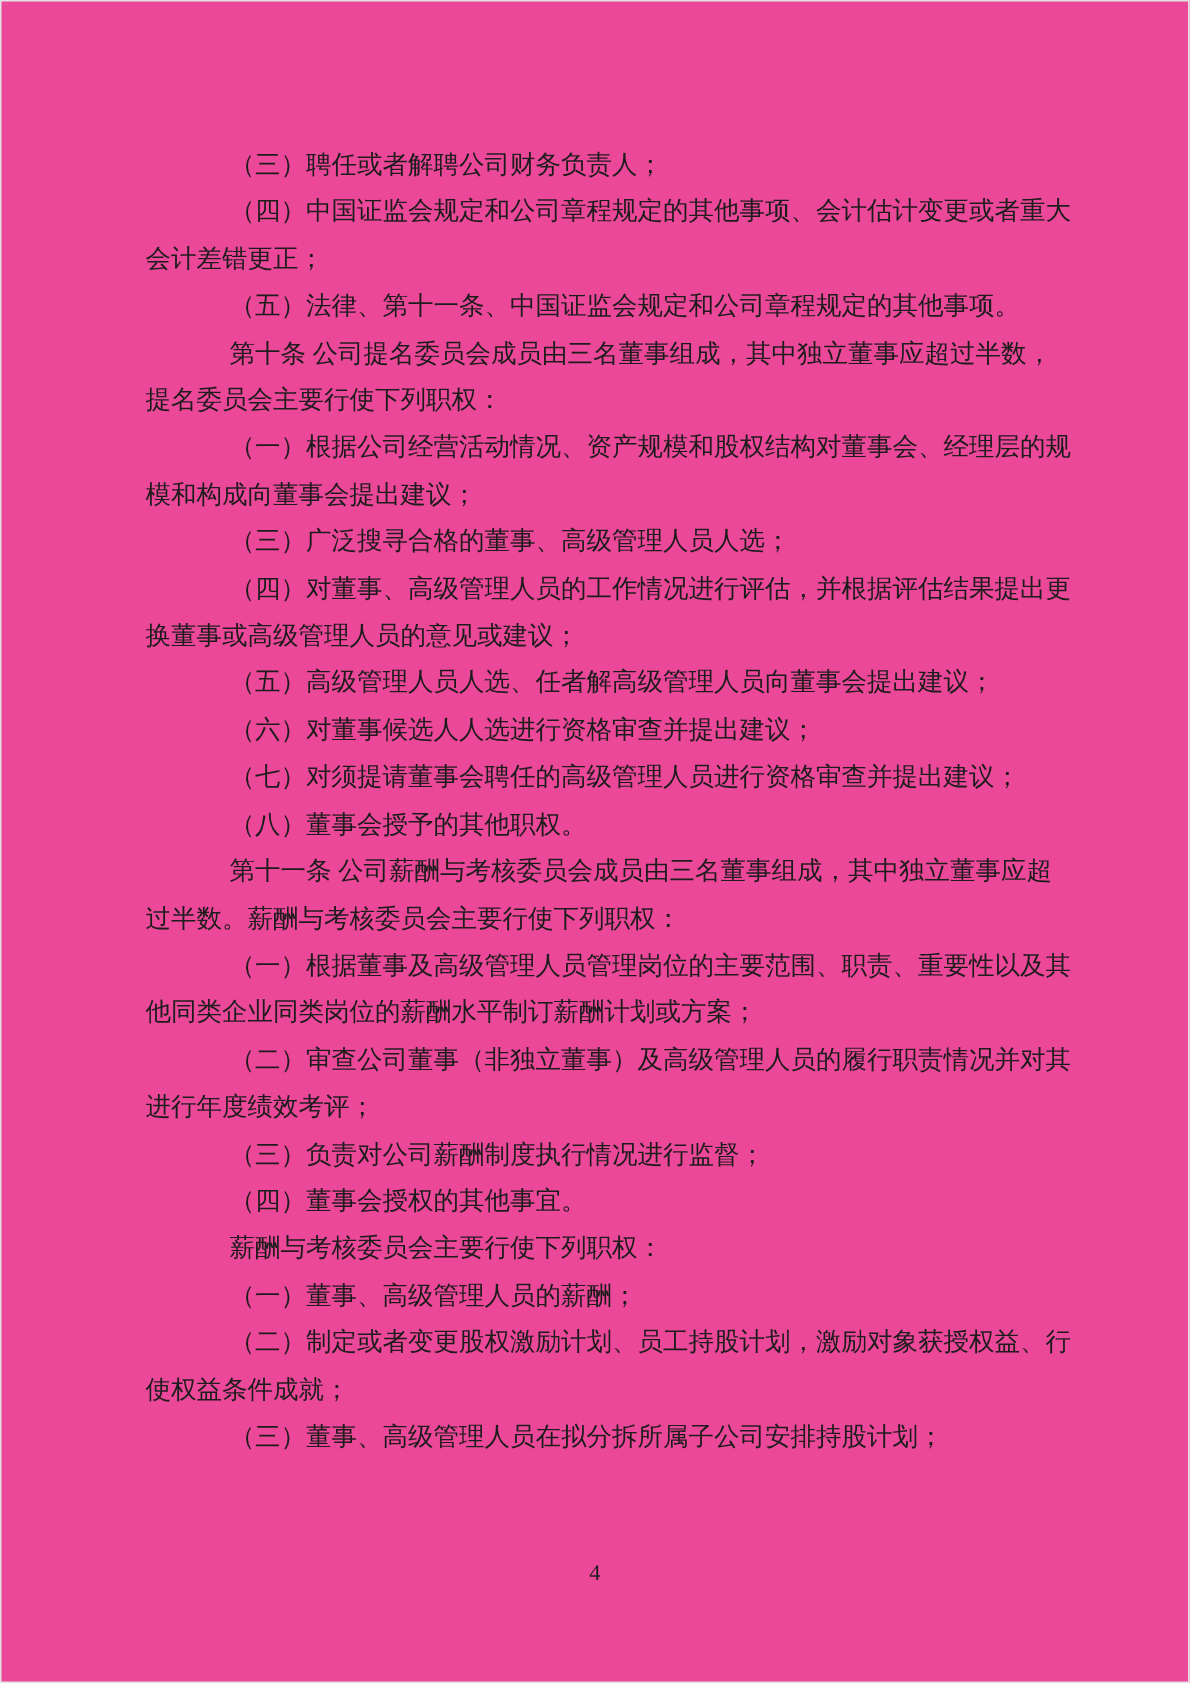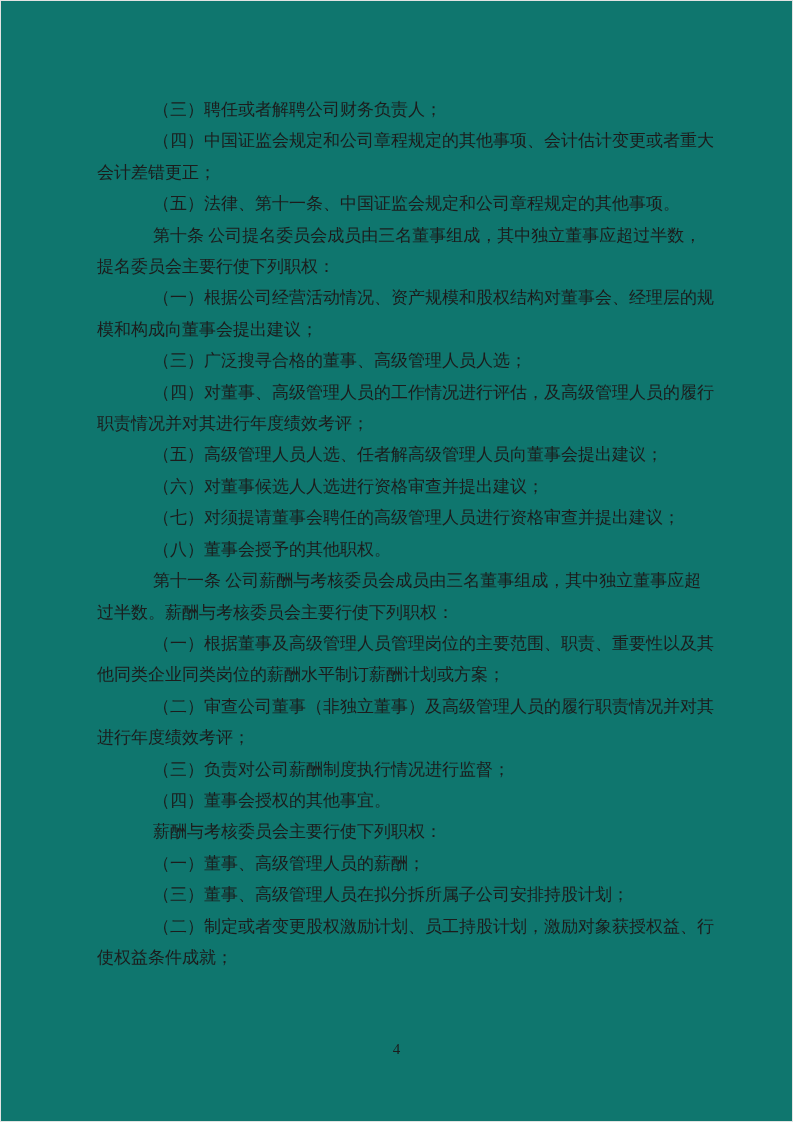--- a/index.html
+++ b/index.html
@@ -4,21 +4,21 @@
 <style>
   html, body {
     margin: 0;
     padding: 0;
     background: #ffffff;
   }
   .page {
     position: relative;
     width: 793px;
     height: 1122px;
-    background: #0f766e;
+    background: #ec4899;
     border: 1px solid #e3e3e3;
     box-sizing: border-box;
     overflow: hidden;
     font-family: "Liberation Serif", "DejaVu Serif", serif;
     color: #1c1c1c;
   }
   .content {
     position: absolute;
     left: 96px;
     top: 93px;
@@ -50,29 +50,29 @@
 <body>
 
 <div class="page">
   <div class="content">
     <p>（三）聘任或者解聘公司财务负责人；</p>
     <p>（四）中国证监会规定和公司章程规定的其他事项、会计估计变更或者重大会计差错更正；</p>
     <p>（五）法律、第十一条、中国证监会规定和公司章程规定的其他事项。</p>
     <p><b class="article-lead">第十条</b><span> 公司提名委员会成员由三名董事组成，其中独立董事应超过半数，提名委员会主要行使下列职权：</span></p>
     <p>（一）根据公司经营活动情况、资产规模和股权结构对董事会、经理层的规模和构成向董事会提出建议；</p>
     <p>（三）广泛搜寻合格的董事、高级管理人员人选；</p>
-    <p>（四）对董事、高级管理人员的工作情况进行评估，及高级管理人员的履行职责情况并对其进行年度绩效考评；</p>
+    <p>（四）对董事、高级管理人员的工作情况进行评估，并根据评估结果提出更换董事或高级管理人员的意见或建议；</p>
     <p>（五）高级管理人员人选、任者解高级管理人员向董事会提出建议；</p>
     <p>（六）对董事候选人人选进行资格审查并提出建议；</p>
     <p>（七）对须提请董事会聘任的高级管理人员进行资格审查并提出建议；</p>
     <p>（八）董事会授予的其他职权。</p>
     <p><b class="article-lead">第十一条</b><span> 公司薪酬与考核委员会成员由三名董事组成，其中独立董事应超过半数。薪酬与考核委员会主要行使下列职权：</span></p>
     <p>（一）根据董事及高级管理人员管理岗位的主要范围、职责、重要性以及其他同类企业同类岗位的薪酬水平制订薪酬计划或方案；</p>
     <p>（二）审查公司董事（非独立董事）及高级管理人员的履行职责情况并对其进行年度绩效考评；</p>
     <p>（三）负责对公司薪酬制度执行情况进行监督；</p>
     <p>（四）董事会授权的其他事宜。</p>
     <p>薪酬与考核委员会主要行使下列职权：</p>
     <p>（一）董事、高级管理人员的薪酬；</p>
+    <p>（二）制定或者变更股权激励计划、员工持股计划，激励对象获授权益、行使权益条件成就；</p>
     <p>（三）董事、高级管理人员在拟分拆所属子公司安排持股计划；</p>
-    <p>（二）制定或者变更股权激励计划、员工持股计划，激励对象获授权益、行使权益条件成就；</p>
   </div>
   <div class="pageno">4</div>
 </div>
 
 </body></html>

